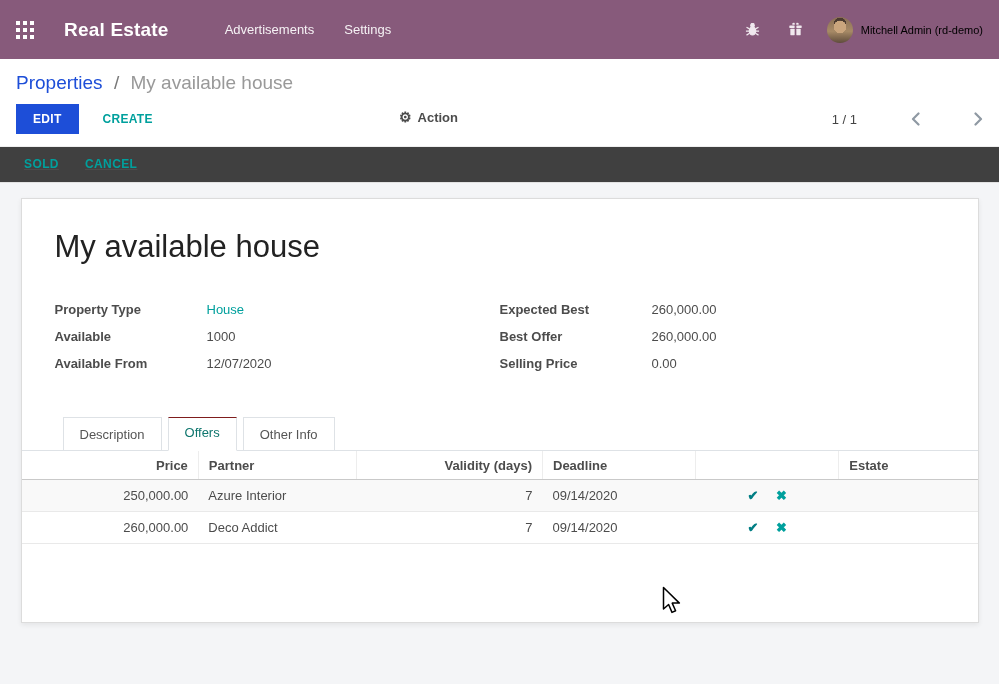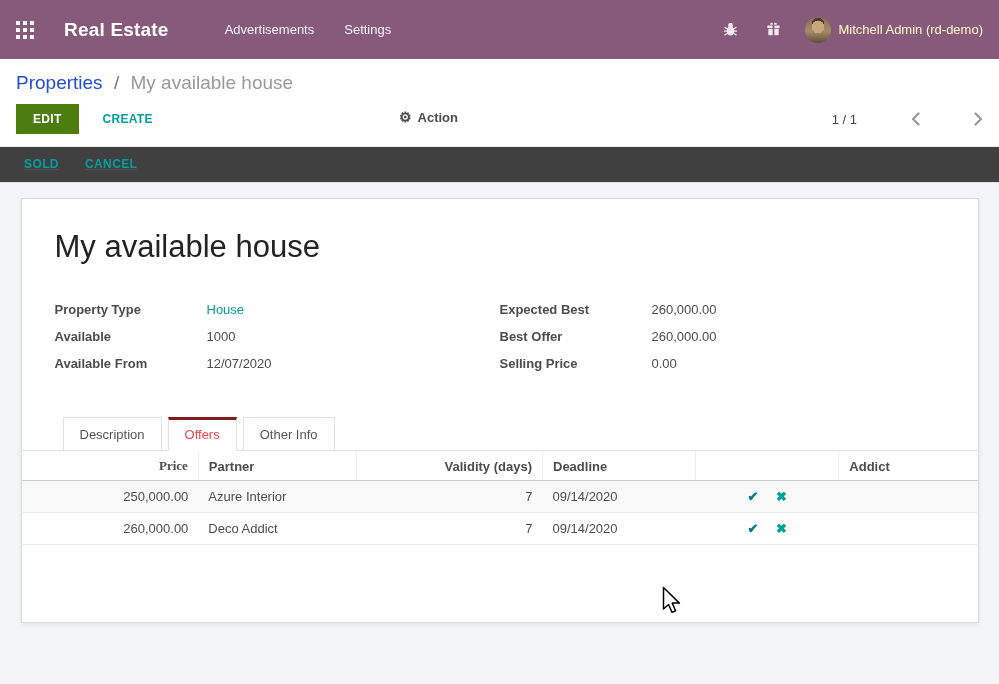--- a/index.html
+++ b/index.html
@@ -21,32 +21,32 @@
   .nav-menu { font-size:13px; color:rgba(255,255,255,.92); margin-right:30px; cursor:pointer; }
   .nav-right { margin-left:auto; display:flex; align-items:center; }
   .nav-icon { width:15px; height:15px; margin-left:28px; cursor:pointer; }
   .avatar {
     width:26px; height:26px; border-radius:50%; margin-left:24px; margin-right:8px;
     background:
       radial-gradient(circle at 50% 38%, #caa57d 0 30%, transparent 31%),
       radial-gradient(circle at 50% 26%, #4c3b30 0 26%, transparent 27%),
       linear-gradient(180deg,#8a6e55 0%, #a78a66 55%, #5f4c3c 100%);
   }
-  .username { font-size:13px; color:#fef9c3; cursor:pointer; }
+  .username { font-size:11px; color:#000000; cursor:pointer; }
 
   
   .breadcrumb-bar { background:#fff; padding:13px 16px 4px; font-size:19px; }
   .bc-link { color:#1d4ed8; cursor:pointer; }
   .bc-sep { color:#777; margin:0 6px; }
   .bc-current { color:#999; }
 
   
   .control-bar { background:#fff; position:relative; display:flex; align-items:center; padding:6px 16px 12px; }
   .btn-edit {
-    background:#4d7c0f; color:#fff; border:none; font-family:inherit;
+    background:#1d4ed8; color:#fff; border:none; font-family:inherit;
     font-size:12px; font-weight:700; letter-spacing:.3px; padding:8px 17px; cursor:pointer;
   }
   .btn-create {
     background:none; border:none; font-family:inherit; color:#00a09d;
     font-size:12px; font-weight:700; letter-spacing:.3px; margin-left:18px; cursor:pointer;
   }
   .action-group {
     position:absolute; left:399px; top:11px; display:flex; align-items:center;
     font-size:13px; font-weight:600; color:#4c4c4c; cursor:pointer;
   }
@@ -80,31 +80,31 @@
   .fvalue { color:#4c4c4c; }
   .fvalue.link { color:#00a09d; cursor:pointer; }
 
   
   .tabs { margin:34px -33px 0; padding-left:41px; border-bottom:1px solid #dee2e6; display:flex; }
   .tab {
     border:1px solid #dee2e6; border-bottom:none; background:#fff;
     font-size:13px; color:#555; padding:9px 16px 8px; margin-right:6px; cursor:pointer;
   }
   .tab.active {
-    border-top:3px solid #7f1d1d; padding-top:7px; color:#ef4444;
+    border-top:1px solid #7f1d1d; padding-top:7px; color:#0f766e;
     margin-bottom:-1px; border-bottom:1px solid #fff;
   }
 
   
   table.offers { border-collapse:collapse; table-layout:fixed; width:calc(100% + 66px); margin:0 -33px; font-size:13px; }
   .offers th {
     font-weight:700; color:#4c4c4c; padding:7px 10px 6px;
     border-bottom:1px solid #c9c9c9; border-left:1px solid #ededed;
   }
-  .offers th:first-child { border-left:none;font-family:Liberation Serif, serif; }
+  .offers th:first-child { border-left:none; }
   .offers td { padding:8px 10px; color:#4c4c4c; }
   .offers tbody tr { border-bottom:1px solid #e9e9e9; }
   .offers tbody tr:nth-child(odd) { background:#f9f9f9; }
   .al-r { text-align:right; }
   .al-l { text-align:left; }
   .al-c { text-align:center; }
   .icon-accept { color:#017e84; font-weight:700; margin:0 7px; cursor:pointer; }
   .icon-refuse { color:#00a09d; font-weight:700; margin:0 7px; cursor:pointer; }
 
   
@@ -235,21 +235,21 @@
           <col style="width:15%">
           <col style="width:14.5%">
       </colgroup>
       <thead>
         <tr>
           <th class="al-r">Price</th>
           <th class="al-l">Partner</th>
           <th class="al-r">Validity (days)</th>
           <th class="al-l">Deadline</th>
           <th class="al-c"></th>
-          <th class="al-l">Addict</th>
+          <th class="al-l">Estate</th>
         </tr>
       </thead>
       <tbody>
         <tr>
           <td class="al-r">250,000.00</td>
           <td class="al-l">Azure Interior</td>
           <td class="al-r">7</td>
           <td class="al-l">09/14/2020</td>
           <td class="al-c">
             <span class="icon-accept">✔</span>

